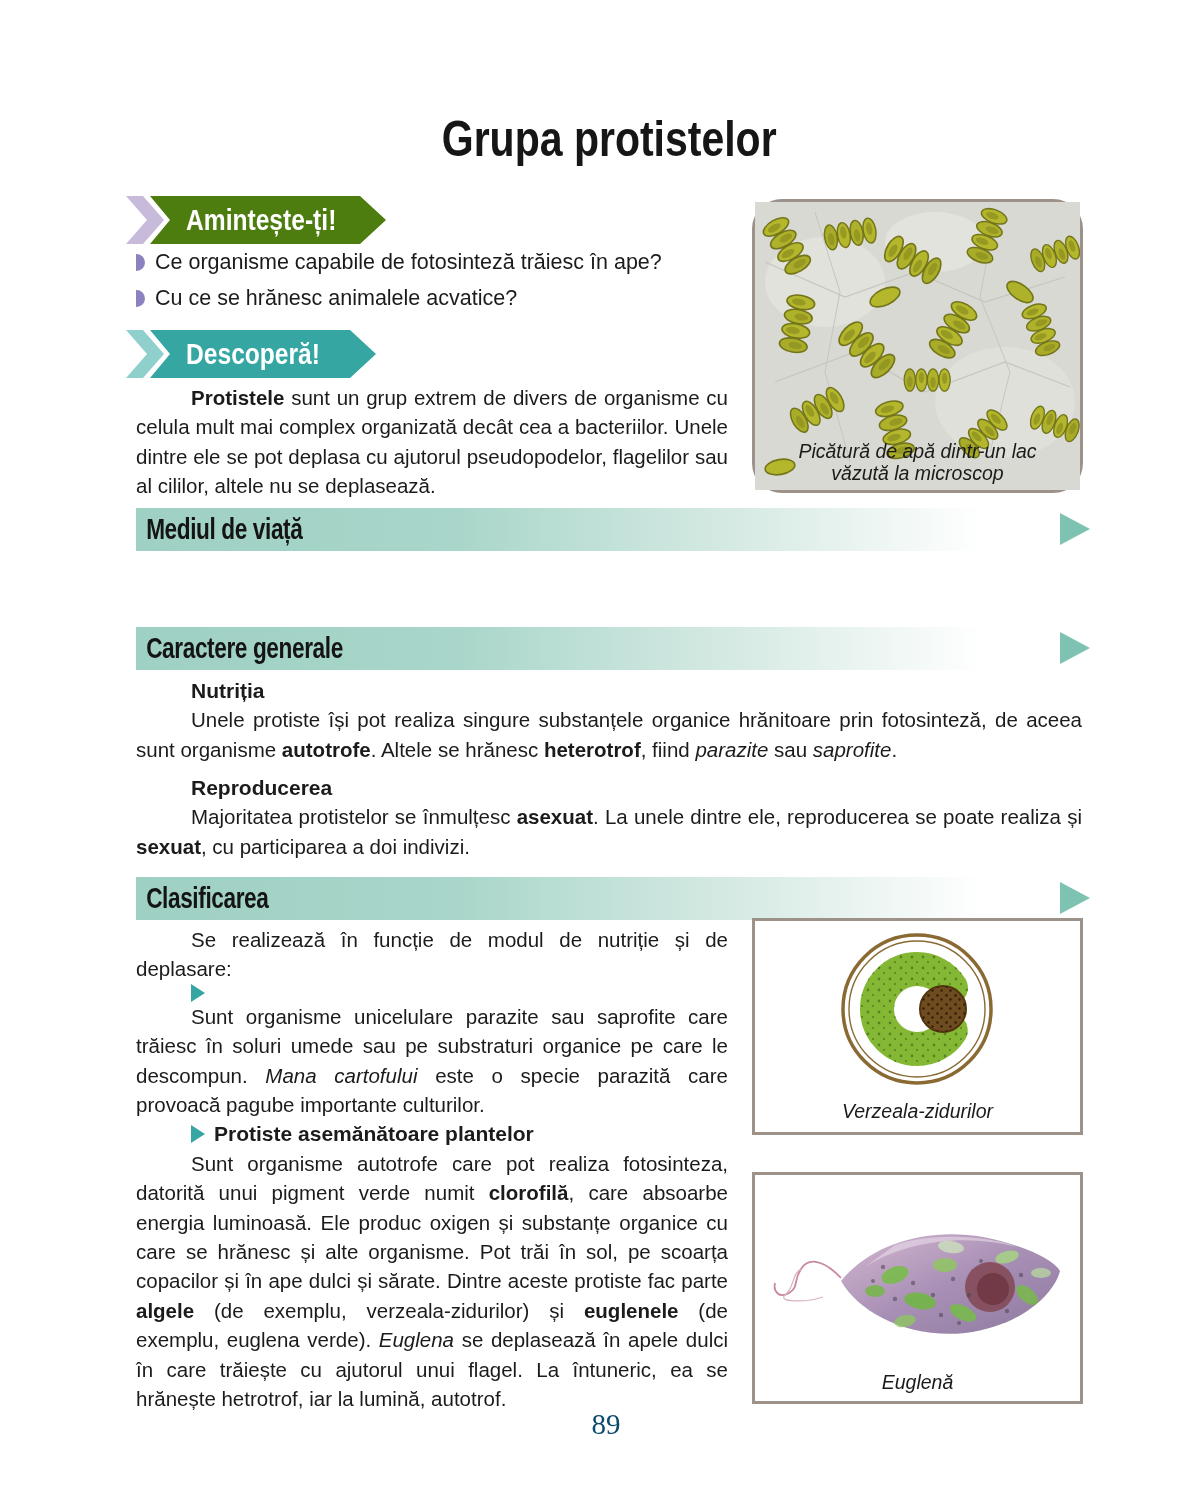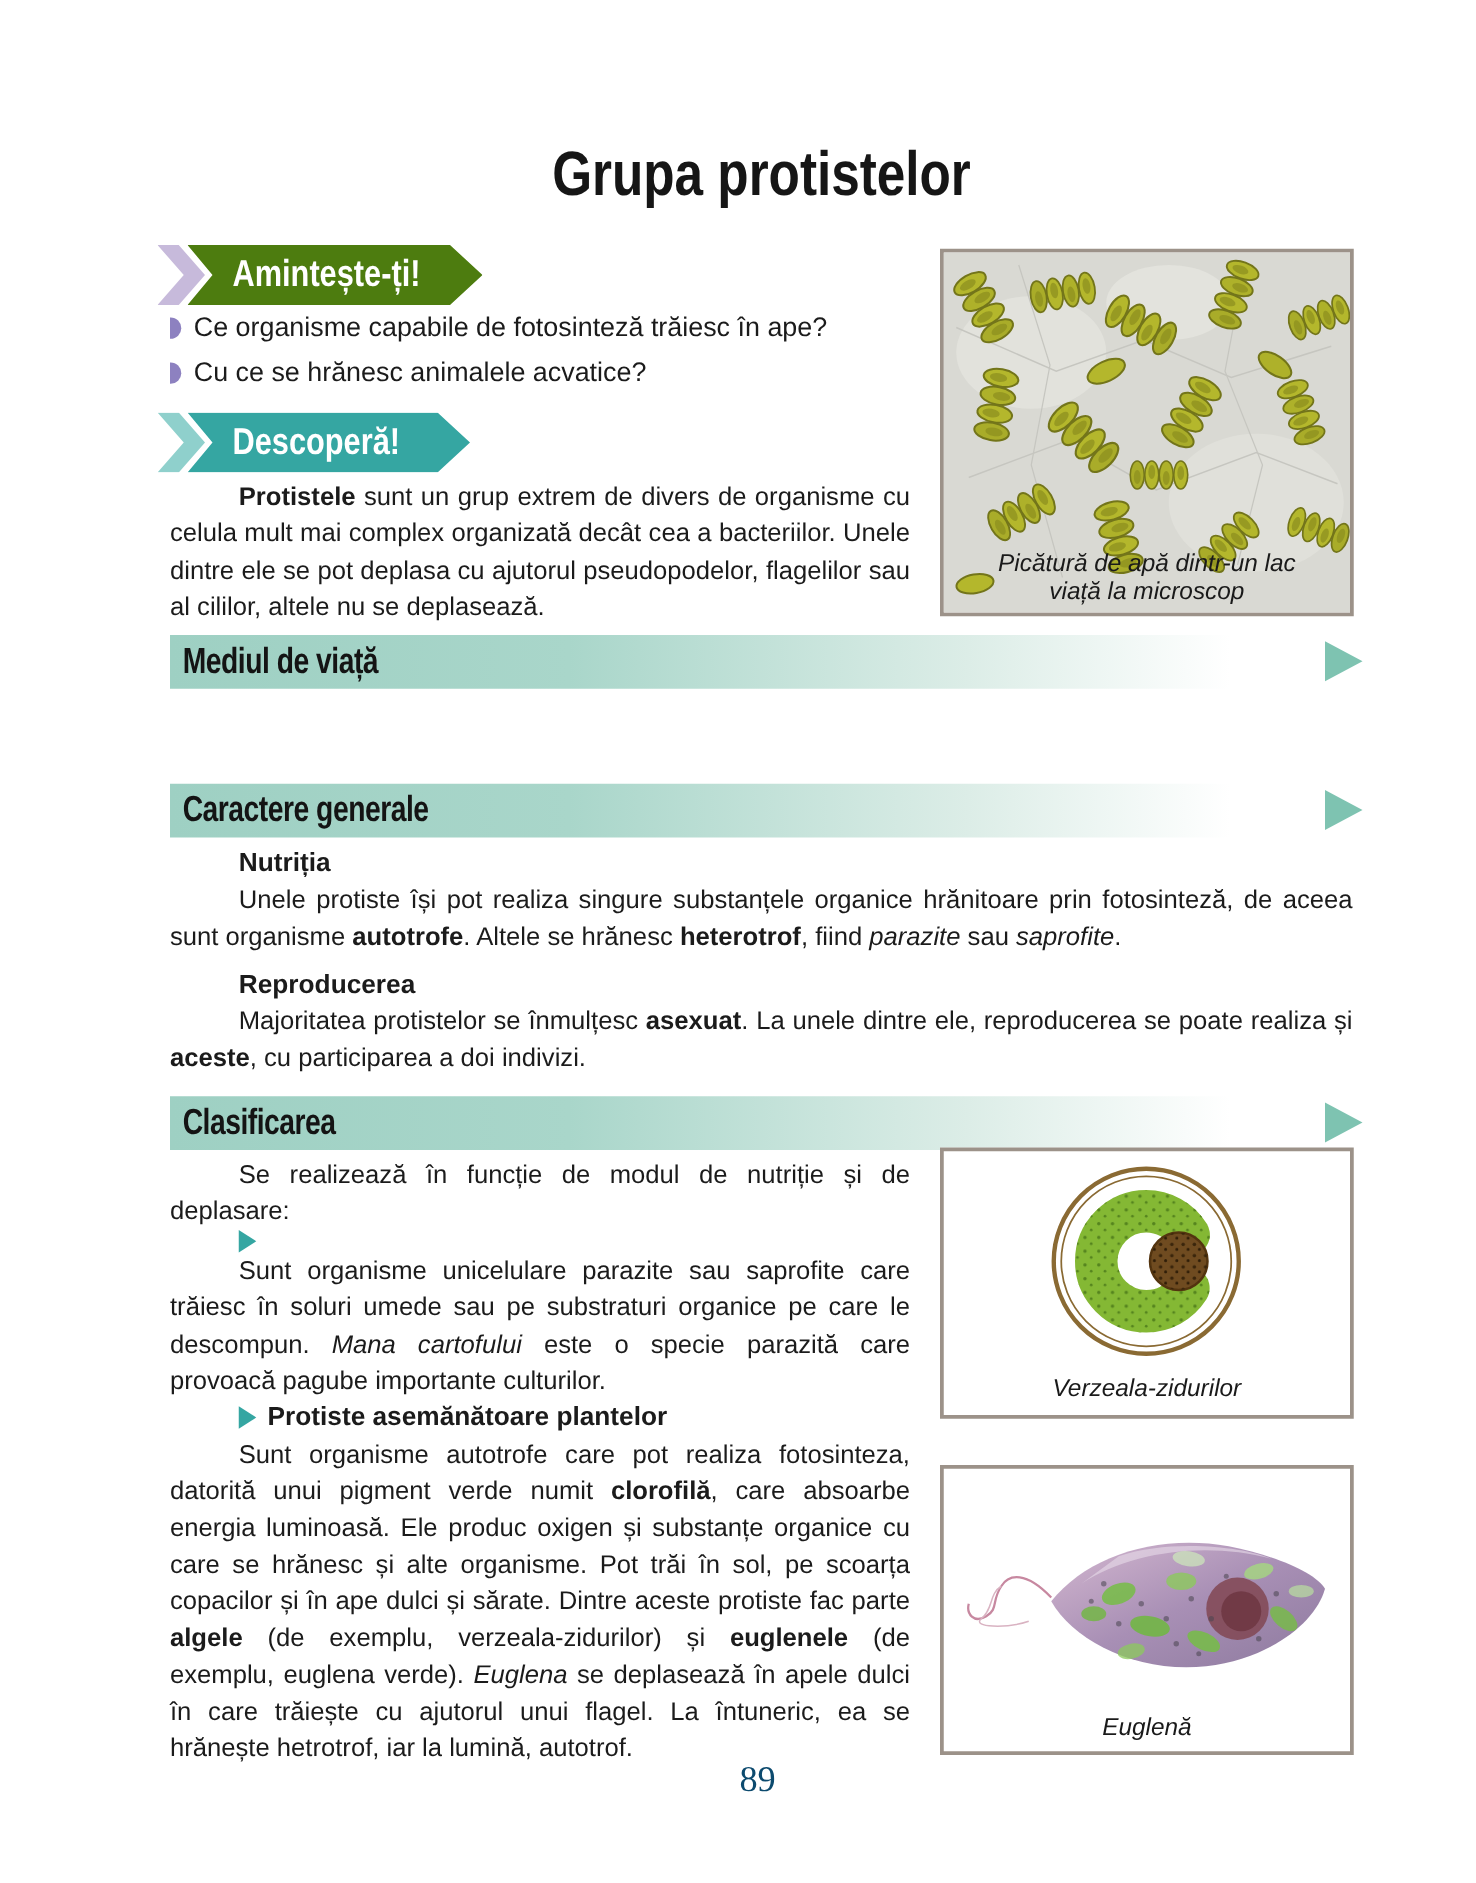--- a/index.html
+++ b/index.html
@@ -53,21 +53,21 @@
   .b{font-weight:700;}
   .i{font-style:italic;}
   .subhead-row{display:flex;align-items:center;margin-left:55px;font-weight:700;font-size:21px;text-align:left;}
   .tri-icon{width:0;height:0;border-left:14px solid #35a6a2;border-top:9px solid transparent;
             border-bottom:9px solid transparent;margin-right:9px;flex:0 0 auto;}
   .inline-head{font-weight:700;font-size:21px;margin-left:55px;}
 
   
   .figure{position:absolute;background:#ffffff;border:3px solid #9c9289;box-sizing:border-box;}
   .fig-caption{position:absolute;left:0;right:0;text-align:center;font-style:italic;font-size:19.5px;color:#1a1a1a;line-height:22px;}
-  #photo-box{left:736px;top:199px;width:331px;height:294px;}
+  #photo-box{left:736px;top:199px;width:331px;height:294px;border-radius:30px;}
   #verzeala-box{left:736px;top:918px;width:331px;height:217px;}
   #euglena-box{left:736px;top:1172px;width:331px;height:232px;text-decoration:underline;}
 
   
   .page-number{position:absolute;left:520px;width:140px;top:1408px;text-align:center;
                font-family:"Liberation Serif",serif;font-size:29px;color:#0c4a6e;}
 </style>
 </head>
 <body>
 
@@ -146,21 +146,21 @@
       <use href="#cstack" transform="translate(140,228) rotate(-15)"></use>
       <use href="#cstack" transform="translate(228,232) rotate(45) scale(.9)"></use>
       <use href="#cstack" transform="translate(300,222) rotate(-70) scale(.85)"></use>
       <use href="#cstack" transform="translate(172,178) rotate(90) scale(.8)"></use>
       <ellipse cx="130" cy="95" rx="16" ry="8" transform="rotate(-25 130 95)" fill="#b4b72c" stroke="#73751a" stroke-width="1.6"></ellipse>
       <ellipse cx="265" cy="90" rx="15" ry="7.5" transform="rotate(35 265 90)" fill="#aeb12a" stroke="#73751a" stroke-width="1.6"></ellipse>
       <ellipse cx="25" cy="265" rx="15" ry="7.5" transform="rotate(-10 25 265)" fill="#b4b72c" stroke="#73751a" stroke-width="1.6"></ellipse>
     </svg>
     <div class="fig-caption" style="bottom:6px;">
       <div>Picătură de apă dintr-un lac</div>
-      <div>viață la microscop</div>
+      <div>văzută la microscop</div>
     </div>
   </div>
 
   <div class="section-bar" style="top:508px;">
     <span class="bar-label">Mediul de viață</span>
   </div>
   <div class="section-arrow" style="top:513px;"></div>
 
   <div class="section-bar" style="top:627px;">
     <span class="bar-label">Caractere generale</span>
@@ -170,21 +170,21 @@
   <div class="abs body-text" style="left:120px;top:676px;width:946px;">
     <p class="inline-head" style="margin-left:55px;">Nutriția</p>
     <p class="indent">
       <span>Unele protiste își pot realiza singure substanțele organice hrănitoare prin fotosinteză, de aceea sunt organisme </span><span class="b">autotrofe</span><span>. Altele se hrănesc </span><span class="b">heterotrof</span><span>, fiind </span><span class="i">parazite</span><span> sau </span><span class="i">saprofite</span><span>.</span>
     </p>
   </div>
 
   <div class="abs body-text" style="left:120px;top:773px;width:946px;">
     <p class="inline-head" style="margin-left:55px;">Reproducerea</p>
     <p class="indent">
-      <span>Majoritatea protistelor se înmulțesc </span><span class="b">asexuat</span><span>. La unele dintre ele, reproducerea se poate realiza și </span><span class="b">aceste</span><span>, cu participarea a doi indivizi.</span>
+      <span>Majoritatea protistelor se înmulțesc </span><span class="b">asexuat</span><span>. La unele dintre ele, reproducerea se poate realiza și </span><span class="b">sexuat</span><span>, cu participarea a doi indivizi.</span>
     </p>
   </div>
 
   <div class="section-bar" style="top:877px;">
     <span class="bar-label">Clasificarea</span>
   </div>
   <div class="section-arrow" style="top:882px;"></div>
 
   <div class="abs body-text" style="left:120px;top:925px;width:592px;">
     <p class="indent"><span>Se realizează în funcție de modul de nutriție și de deplasare:</span></p>

